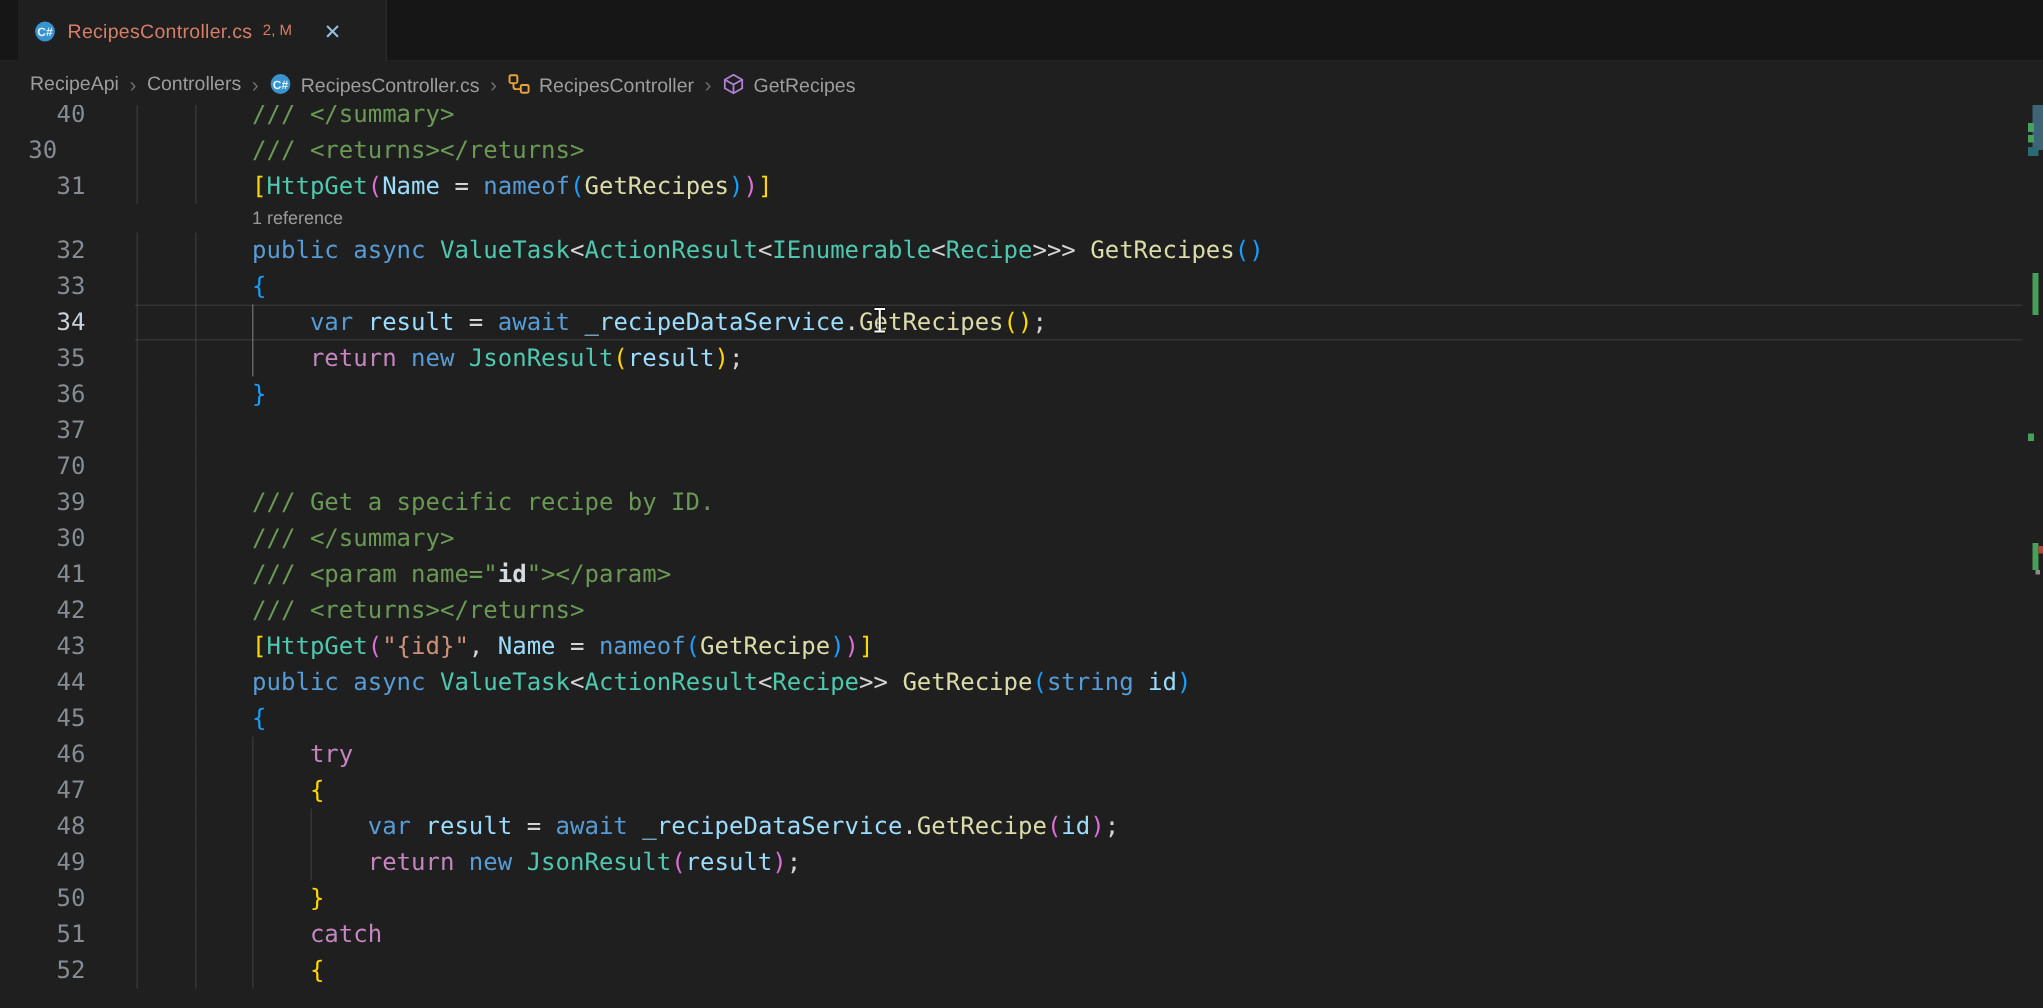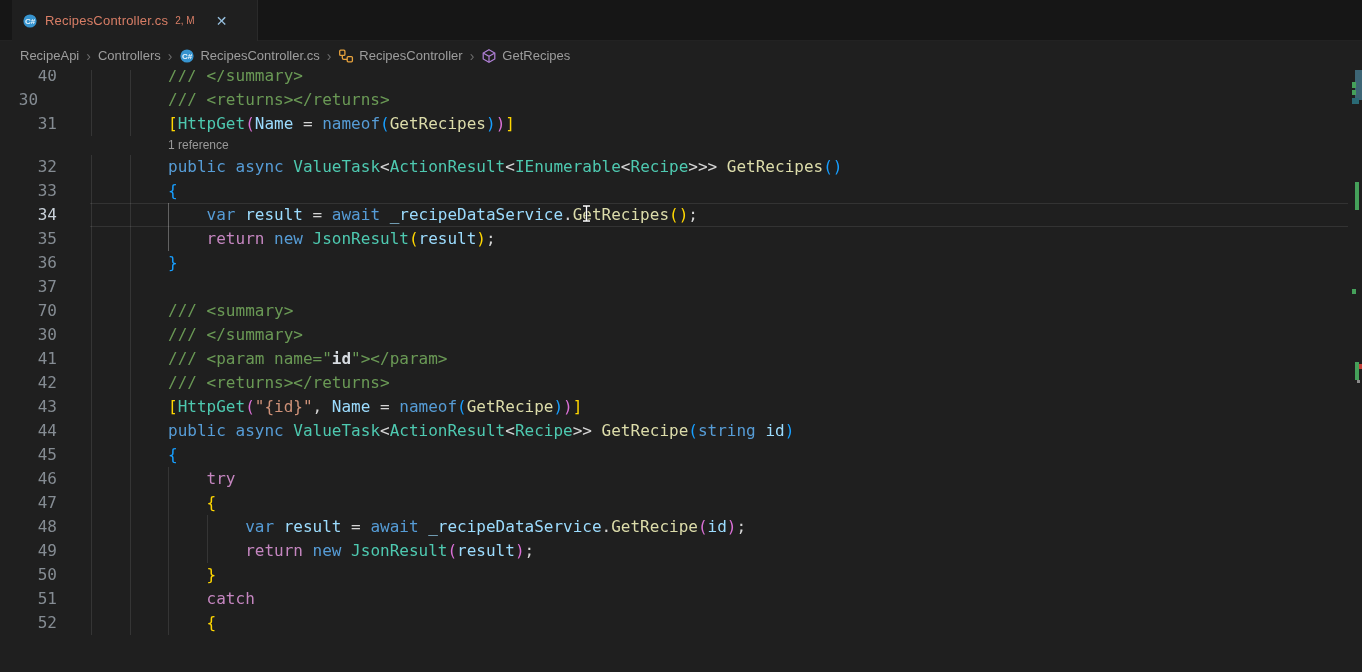--- a/index.html
+++ b/index.html
@@ -14,21 +14,21 @@
          display:flex; align-items:center; padding:0 10px; gap:7px; cursor:pointer; }
   .tab-label { font-size:13px; letter-spacing:.2px; }
   .tab-badge { font-size:10px; }
   .tab-close { margin-left:10px; font-size:14px; line-height:14px; width:20px; height:20px;
                display:flex; align-items:center; justify-content:center; border-radius:4px; }
 
   
   .breadcrumb { position:absolute; left:0; top:41px; width:1362px; height:29px;
                 background:#1f1f1f; display:flex; align-items:center; padding-left:20px;
                 font-size:13px; }
-  .bc-item { display:flex; align-items:flex-start; gap:5px; cursor:pointer; }
+  .bc-item { display:flex; align-items:flex-end; gap:5px; cursor:pointer; }
   .bc-sep { margin:0 7px; font-size:14px; color:#6d6d6d; }
   .bc-ico { width:16px; height:16px; display:inline-flex; }
 
   
   .editor { position:absolute; left:0; top:70px; width:1362px; height:602px; overflow:hidden; }
   #code-area { position:relative; margin-top:-6px;
                font-family:"DejaVu Sans Mono", monospace; font-size:16px; }
   .line { position:relative; height:24px; line-height:24px; white-space:pre; }
   .lensrow { position:relative; height:19px; line-height:19px; }
   .lens { position:absolute; left:168px; top:0; font-family:"Liberation Sans",sans-serif;
@@ -116,21 +116,22 @@
       <div class="line"><span class="num" style="color: rgb(133, 140, 147);">31</span><div class="guide" style="left: 91px; background: rgba(255, 255, 255, 0.1);"></div><div class="guide" style="left: 129.532px; background: rgba(255, 255, 255, 0.1);"></div><span class="code" style="padding-left: 8ch;"><span style="color: rgb(255, 215, 0);">[</span><span style="color: rgb(78, 201, 176);">HttpGet</span><span style="color: rgb(218, 112, 214);">(</span><span style="color: rgb(156, 220, 254);">Name</span><span style="color: rgb(212, 212, 212);"> = </span><span style="color: rgb(86, 156, 214);">nameof</span><span style="color: rgb(23, 159, 255);">(</span><span style="color: rgb(220, 220, 170);">GetRecipes</span><span style="color: rgb(23, 159, 255);">)</span><span style="color: rgb(218, 112, 214);">)</span><span style="color: rgb(255, 215, 0);">]</span></span></div>
       <div class="lensrow">
         <span class="lens" style="color: rgb(153, 153, 153);">1 reference</span>
       </div>
       <div class="line"><span class="num" style="color: rgb(133, 140, 147);">32</span><div class="guide" style="left: 91px; background: rgba(255, 255, 255, 0.1);"></div><div class="guide" style="left: 129.532px; background: rgba(255, 255, 255, 0.1);"></div><span class="code" style="padding-left: 8ch;"><span style="color: rgb(86, 156, 214);">public</span><span style="color: rgb(212, 212, 212);"> </span><span style="color: rgb(86, 156, 214);">async</span><span style="color: rgb(212, 212, 212);"> </span><span style="color: rgb(78, 201, 176);">ValueTask</span><span style="color: rgb(212, 212, 212);">&lt;</span><span style="color: rgb(78, 201, 176);">ActionResult</span><span style="color: rgb(212, 212, 212);">&lt;</span><span style="color: rgb(78, 201, 176);">IEnumerable</span><span style="color: rgb(212, 212, 212);">&lt;</span><span style="color: rgb(78, 201, 176);">Recipe</span><span style="color: rgb(212, 212, 212);">&gt;&gt;&gt; </span><span style="color: rgb(220, 220, 170);">GetRecipes</span><span style="color: rgb(23, 159, 255);">()</span></span></div>
       <div class="line"><span class="num" style="color: rgb(133, 140, 147);">33</span><div class="guide" style="left: 91px; background: rgba(255, 255, 255, 0.1);"></div><div class="guide" style="left: 129.532px; background: rgba(255, 255, 255, 0.1);"></div><span class="code" style="padding-left: 8ch;"><span style="color: rgb(23, 159, 255);">{</span></span></div>
       <div class="line"><div class="curhl"></div><span class="num" style="color: rgb(201, 209, 217);">34</span><div class="guide" style="left: 91px; background: rgba(255, 255, 255, 0.1);"></div><div class="guide" style="left: 129.532px; background: rgba(255, 255, 255, 0.1);"></div><div class="guide" style="left: 168.064px; background: rgba(255, 255, 255, 0.3);"></div><span class="code" style="padding-left: 12ch;"><span style="color: rgb(86, 156, 214);">var</span><span style="color: rgb(212, 212, 212);"> </span><span style="color: rgb(156, 220, 254);">result</span><span style="color: rgb(212, 212, 212);"> = </span><span style="color: rgb(86, 156, 214);">await</span><span style="color: rgb(212, 212, 212);"> </span><span style="color: rgb(156, 220, 254);">_recipeDataService</span><span style="color: rgb(212, 212, 212);">.</span><span style="color: rgb(220, 220, 170);">GetRecipes</span><span style="color: rgb(255, 215, 0);">()</span><span style="color: rgb(212, 212, 212);">;</span></span></div>
       <div class="line"><span class="num" style="color: rgb(133, 140, 147);">35</span><div class="guide" style="left: 91px; background: rgba(255, 255, 255, 0.1);"></div><div class="guide" style="left: 129.532px; background: rgba(255, 255, 255, 0.1);"></div><div class="guide" style="left: 168.064px; background: rgba(255, 255, 255, 0.3);"></div><span class="code" style="padding-left: 12ch;"><span style="color: rgb(197, 134, 192);">return</span><span style="color: rgb(212, 212, 212);"> </span><span style="color: rgb(86, 156, 214);">new</span><span style="color: rgb(212, 212, 212);"> </span><span style="color: rgb(78, 201, 176);">JsonResult</span><span style="color: rgb(255, 215, 0);">(</span><span style="color: rgb(156, 220, 254);">result</span><span style="color: rgb(255, 215, 0);">)</span><span style="color: rgb(212, 212, 212);">;</span></span></div>
       <div class="line"><span class="num" style="color: rgb(133, 140, 147);">36</span><div class="guide" style="left: 91px; background: rgba(255, 255, 255, 0.1);"></div><div class="guide" style="left: 129.532px; background: rgba(255, 255, 255, 0.1);"></div><span class="code" style="padding-left: 8ch;"><span style="color: rgb(23, 159, 255);">}</span></span></div>
       <div class="line"><span class="num" style="color: rgb(133, 140, 147);">37</span><div class="guide" style="left: 91px; background: rgba(255, 255, 255, 0.1);"></div><div class="guide" style="left: 129.532px; background: rgba(255, 255, 255, 0.1);"></div><span class="code" style="padding-left: 0ch;"></span></div>
-      <div class="line"><span class="num" style="color: rgb(133, 140, 147);">70</span><div class="guide" style="left: 91px; background: rgba(255, 255, 255, 0.1);"></div><div class="guide" style="left: 129.532px; background: rgba(255, 255, 255, 0.1);"></div><span class="code" style="padding-left: 8ch;"><span style="color: rgb(106, 153, 85);">/// &lt;summary&gt;</span></span></div>
+      <div class="line"><span class="num" style="color: rgb(133, 140, 147);">70</span><div class="guide" style="left: 91px; background: rgba(255, 255, 255, 0.1);"></div><div class="guide" style="left: 129.532px; background: rgba(255, 255, 255, 0.1);"></div></div>
+      <div class="line"><span class="num" style="color: rgb(133, 140, 147);">39</span><div class="guide" style="left: 91px; background: rgba(255, 255, 255, 0.1);"></div><div class="guide" style="left: 129.532px; background: rgba(255, 255, 255, 0.1);"></div><span class="code" style="padding-left: 8ch;"><span style="color: rgb(106, 153, 85);">/// Get a specific recipe by ID.</span></span></div>
       <div class="line"><span class="num" style="color: rgb(133, 140, 147);">30</span><div class="guide" style="left: 91px; background: rgba(255, 255, 255, 0.1);"></div><div class="guide" style="left: 129.532px; background: rgba(255, 255, 255, 0.1);"></div><span class="code" style="padding-left: 8ch;"><span style="color: rgb(106, 153, 85);">/// &lt;/summary&gt;</span></span></div>
       <div class="line"><span class="num" style="color: rgb(133, 140, 147);">41</span><div class="guide" style="left: 91px; background: rgba(255, 255, 255, 0.1);"></div><div class="guide" style="left: 129.532px; background: rgba(255, 255, 255, 0.1);"></div><span class="code" style="padding-left: 8ch;"><span style="color: rgb(106, 153, 85);">/// &lt;param name="</span><span style="color: rgb(214, 219, 224); font-weight: bold;">id</span><span style="color: rgb(106, 153, 85);">"&gt;&lt;/param&gt;</span></span></div>
       <div class="line"><span class="num" style="color: rgb(133, 140, 147);">42</span><div class="guide" style="left: 91px; background: rgba(255, 255, 255, 0.1);"></div><div class="guide" style="left: 129.532px; background: rgba(255, 255, 255, 0.1);"></div><span class="code" style="padding-left: 8ch;"><span style="color: rgb(106, 153, 85);">/// &lt;returns&gt;&lt;/returns&gt;</span></span></div>
       <div class="line"><span class="num" style="color: rgb(133, 140, 147);">43</span><div class="guide" style="left: 91px; background: rgba(255, 255, 255, 0.1);"></div><div class="guide" style="left: 129.532px; background: rgba(255, 255, 255, 0.1);"></div><span class="code" style="padding-left: 8ch;"><span style="color: rgb(255, 215, 0);">[</span><span style="color: rgb(78, 201, 176);">HttpGet</span><span style="color: rgb(218, 112, 214);">(</span><span style="color: rgb(206, 145, 120);">"{id}"</span><span style="color: rgb(212, 212, 212);">, </span><span style="color: rgb(156, 220, 254);">Name</span><span style="color: rgb(212, 212, 212);"> = </span><span style="color: rgb(86, 156, 214);">nameof</span><span style="color: rgb(23, 159, 255);">(</span><span style="color: rgb(220, 220, 170);">GetRecipe</span><span style="color: rgb(23, 159, 255);">)</span><span style="color: rgb(218, 112, 214);">)</span><span style="color: rgb(255, 215, 0);">]</span></span></div>
       <div class="line"><span class="num" style="color: rgb(133, 140, 147);">44</span><div class="guide" style="left: 91px; background: rgba(255, 255, 255, 0.1);"></div><div class="guide" style="left: 129.532px; background: rgba(255, 255, 255, 0.1);"></div><span class="code" style="padding-left: 8ch;"><span style="color: rgb(86, 156, 214);">public</span><span style="color: rgb(212, 212, 212);"> </span><span style="color: rgb(86, 156, 214);">async</span><span style="color: rgb(212, 212, 212);"> </span><span style="color: rgb(78, 201, 176);">ValueTask</span><span style="color: rgb(212, 212, 212);">&lt;</span><span style="color: rgb(78, 201, 176);">ActionResult</span><span style="color: rgb(212, 212, 212);">&lt;</span><span style="color: rgb(78, 201, 176);">Recipe</span><span style="color: rgb(212, 212, 212);">&gt;&gt; </span><span style="color: rgb(220, 220, 170);">GetRecipe</span><span style="color: rgb(23, 159, 255);">(</span><span style="color: rgb(86, 156, 214);">string</span><span style="color: rgb(212, 212, 212);"> </span><span style="color: rgb(156, 220, 254);">id</span><span style="color: rgb(23, 159, 255);">)</span></span></div>
       <div class="line"><span class="num" style="color: rgb(133, 140, 147);">45</span><div class="guide" style="left: 91px; background: rgba(255, 255, 255, 0.1);"></div><div class="guide" style="left: 129.532px; background: rgba(255, 255, 255, 0.1);"></div><span class="code" style="padding-left: 8ch;"><span style="color: rgb(23, 159, 255);">{</span></span></div>
       <div class="line"><span class="num" style="color: rgb(133, 140, 147);">46</span><div class="guide" style="left: 91px; background: rgba(255, 255, 255, 0.1);"></div><div class="guide" style="left: 129.532px; background: rgba(255, 255, 255, 0.1);"></div><div class="guide" style="left: 168.064px; background: rgba(255, 255, 255, 0.1);"></div><span class="code" style="padding-left: 12ch;"><span style="color: rgb(197, 134, 192);">try</span></span></div>
       <div class="line"><span class="num" style="color: rgb(133, 140, 147);">47</span><div class="guide" style="left: 91px; background: rgba(255, 255, 255, 0.1);"></div><div class="guide" style="left: 129.532px; background: rgba(255, 255, 255, 0.1);"></div><div class="guide" style="left: 168.064px; background: rgba(255, 255, 255, 0.1);"></div><span class="code" style="padding-left: 12ch;"><span style="color: rgb(255, 215, 0);">{</span></span></div>
       <div class="line"><span class="num" style="color: rgb(133, 140, 147);">48</span><div class="guide" style="left: 91px; background: rgba(255, 255, 255, 0.1);"></div><div class="guide" style="left: 129.532px; background: rgba(255, 255, 255, 0.1);"></div><div class="guide" style="left: 168.064px; background: rgba(255, 255, 255, 0.1);"></div><div class="guide" style="left: 206.596px; background: rgba(255, 255, 255, 0.1);"></div><span class="code" style="padding-left: 16ch;"><span style="color: rgb(86, 156, 214);">var</span><span style="color: rgb(212, 212, 212);"> </span><span style="color: rgb(156, 220, 254);">result</span><span style="color: rgb(212, 212, 212);"> = </span><span style="color: rgb(86, 156, 214);">await</span><span style="color: rgb(212, 212, 212);"> </span><span style="color: rgb(156, 220, 254);">_recipeDataService</span><span style="color: rgb(212, 212, 212);">.</span><span style="color: rgb(220, 220, 170);">GetRecipe</span><span style="color: rgb(218, 112, 214);">(</span><span style="color: rgb(156, 220, 254);">id</span><span style="color: rgb(218, 112, 214);">)</span><span style="color: rgb(212, 212, 212);">;</span></span></div>
       <div class="line"><span class="num" style="color: rgb(133, 140, 147);">49</span><div class="guide" style="left: 91px; background: rgba(255, 255, 255, 0.1);"></div><div class="guide" style="left: 129.532px; background: rgba(255, 255, 255, 0.1);"></div><div class="guide" style="left: 168.064px; background: rgba(255, 255, 255, 0.1);"></div><div class="guide" style="left: 206.596px; background: rgba(255, 255, 255, 0.1);"></div><span class="code" style="padding-left: 16ch;"><span style="color: rgb(197, 134, 192);">return</span><span style="color: rgb(212, 212, 212);"> </span><span style="color: rgb(86, 156, 214);">new</span><span style="color: rgb(212, 212, 212);"> </span><span style="color: rgb(78, 201, 176);">JsonResult</span><span style="color: rgb(218, 112, 214);">(</span><span style="color: rgb(156, 220, 254);">result</span><span style="color: rgb(218, 112, 214);">)</span><span style="color: rgb(212, 212, 212);">;</span></span></div>

